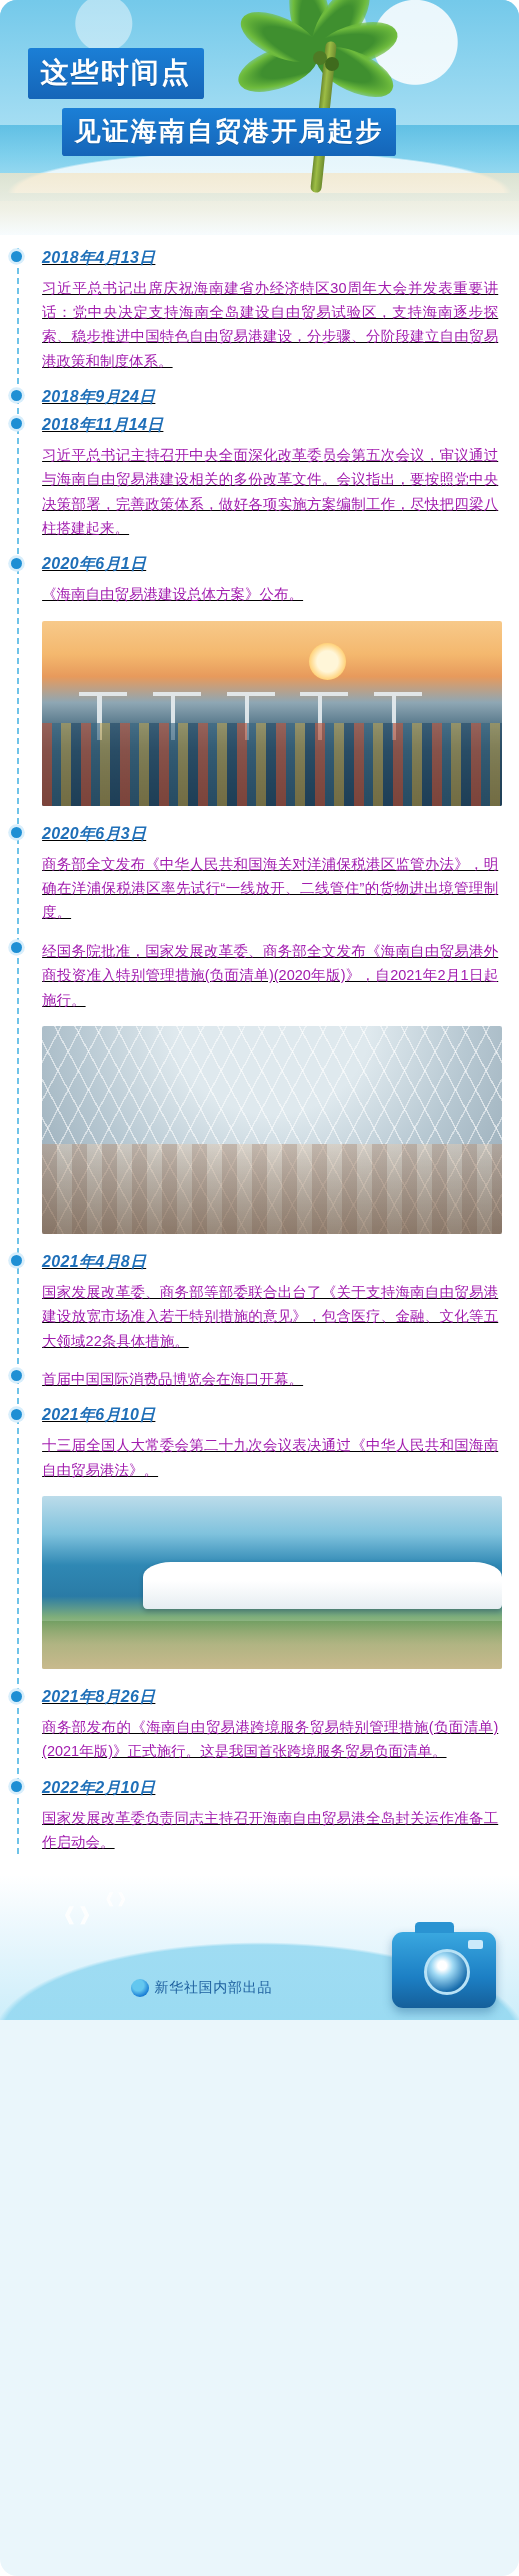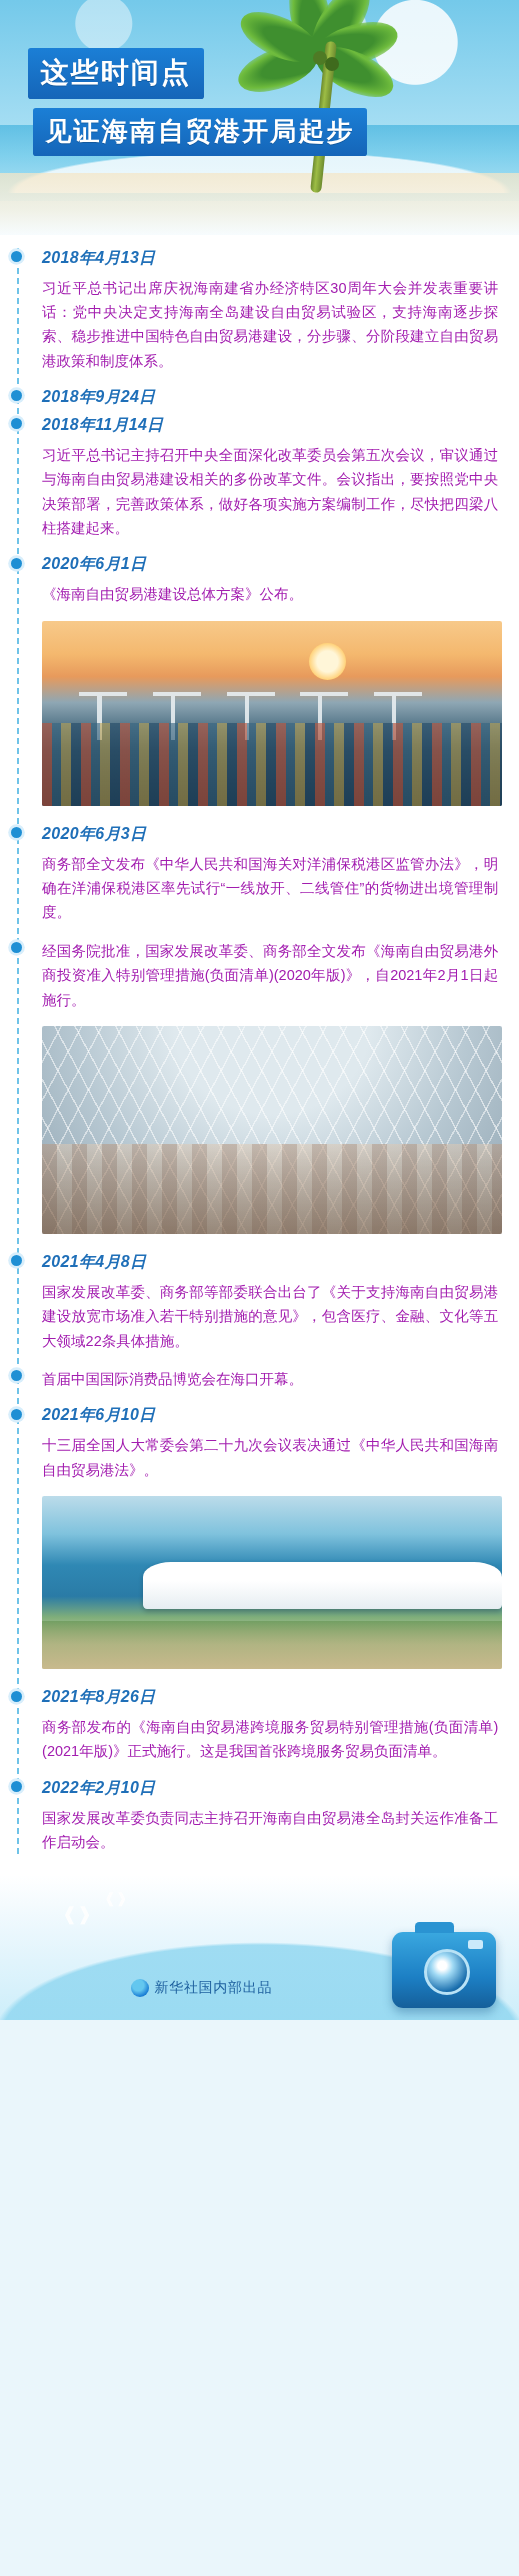--- a/index.html
+++ b/index.html
@@ -7,20 +7,21 @@
     width: 519px;
     font-family: "Liberation Sans", sans-serif;
     background: #ffffff;
   }
   .page {
     position: relative;
     width: 519px;
     min-height: 2576px;
     background: #eaf6fb;
     overflow: hidden;
+    border-radius: 17px;
   }
 
   
   .header {
     position: relative;
     width: 519px;
     height: 235px;
     background: linear-gradient(180deg, #8fd2ef 0%, #a8dff2 45%, #cdecf8 78%, #e6f6fc 100%);
     overflow: hidden;
   }
@@ -79,35 +80,35 @@
     display: inline-block;
     background: linear-gradient(180deg,#1b7fd6 0%, #1565b8 100%);
     color: #ffffff;
     font-size: 28px;
     font-weight: bold;
     letter-spacing: 2.1px;
     padding: 5.5px 12.5px 7px 12.5px;
     border-radius: 2.8px;
     text-shadow: 0 1.4px 0 rgba(0,0,0,.18);
   }
-  .title-line.second { margin-top: 9.7px; margin-left: 5px; font-size: 26px; }
+  .title-line.second { margin-top: 9.7px; margin-left: 34px; font-size: 26px; }
 
   
   .body {
     position: relative;
     background: #ffffff;
     padding: 12.5px 0 7px 0;
   }
   .timeline {
     position: relative;
     margin: 0 16.6px;
     padding-left: 23.5px;
     border-left: 2.1px dashed #6fc3e8;
   }
-  .entry { position: relative; margin-bottom: 4.2px; }
+  .entry { position: relative; margin-bottom: 4.2px; text-decoration: underline; }
   .dot {
     position: absolute;
     left: -31px;
     top: 3.5px;
     width: 11px; height: 11px;
     border-radius: 50%;
     background: #1f8fd4;
     box-shadow: 0 0 0 2.8px #d8eefb;
   }
   .date {

